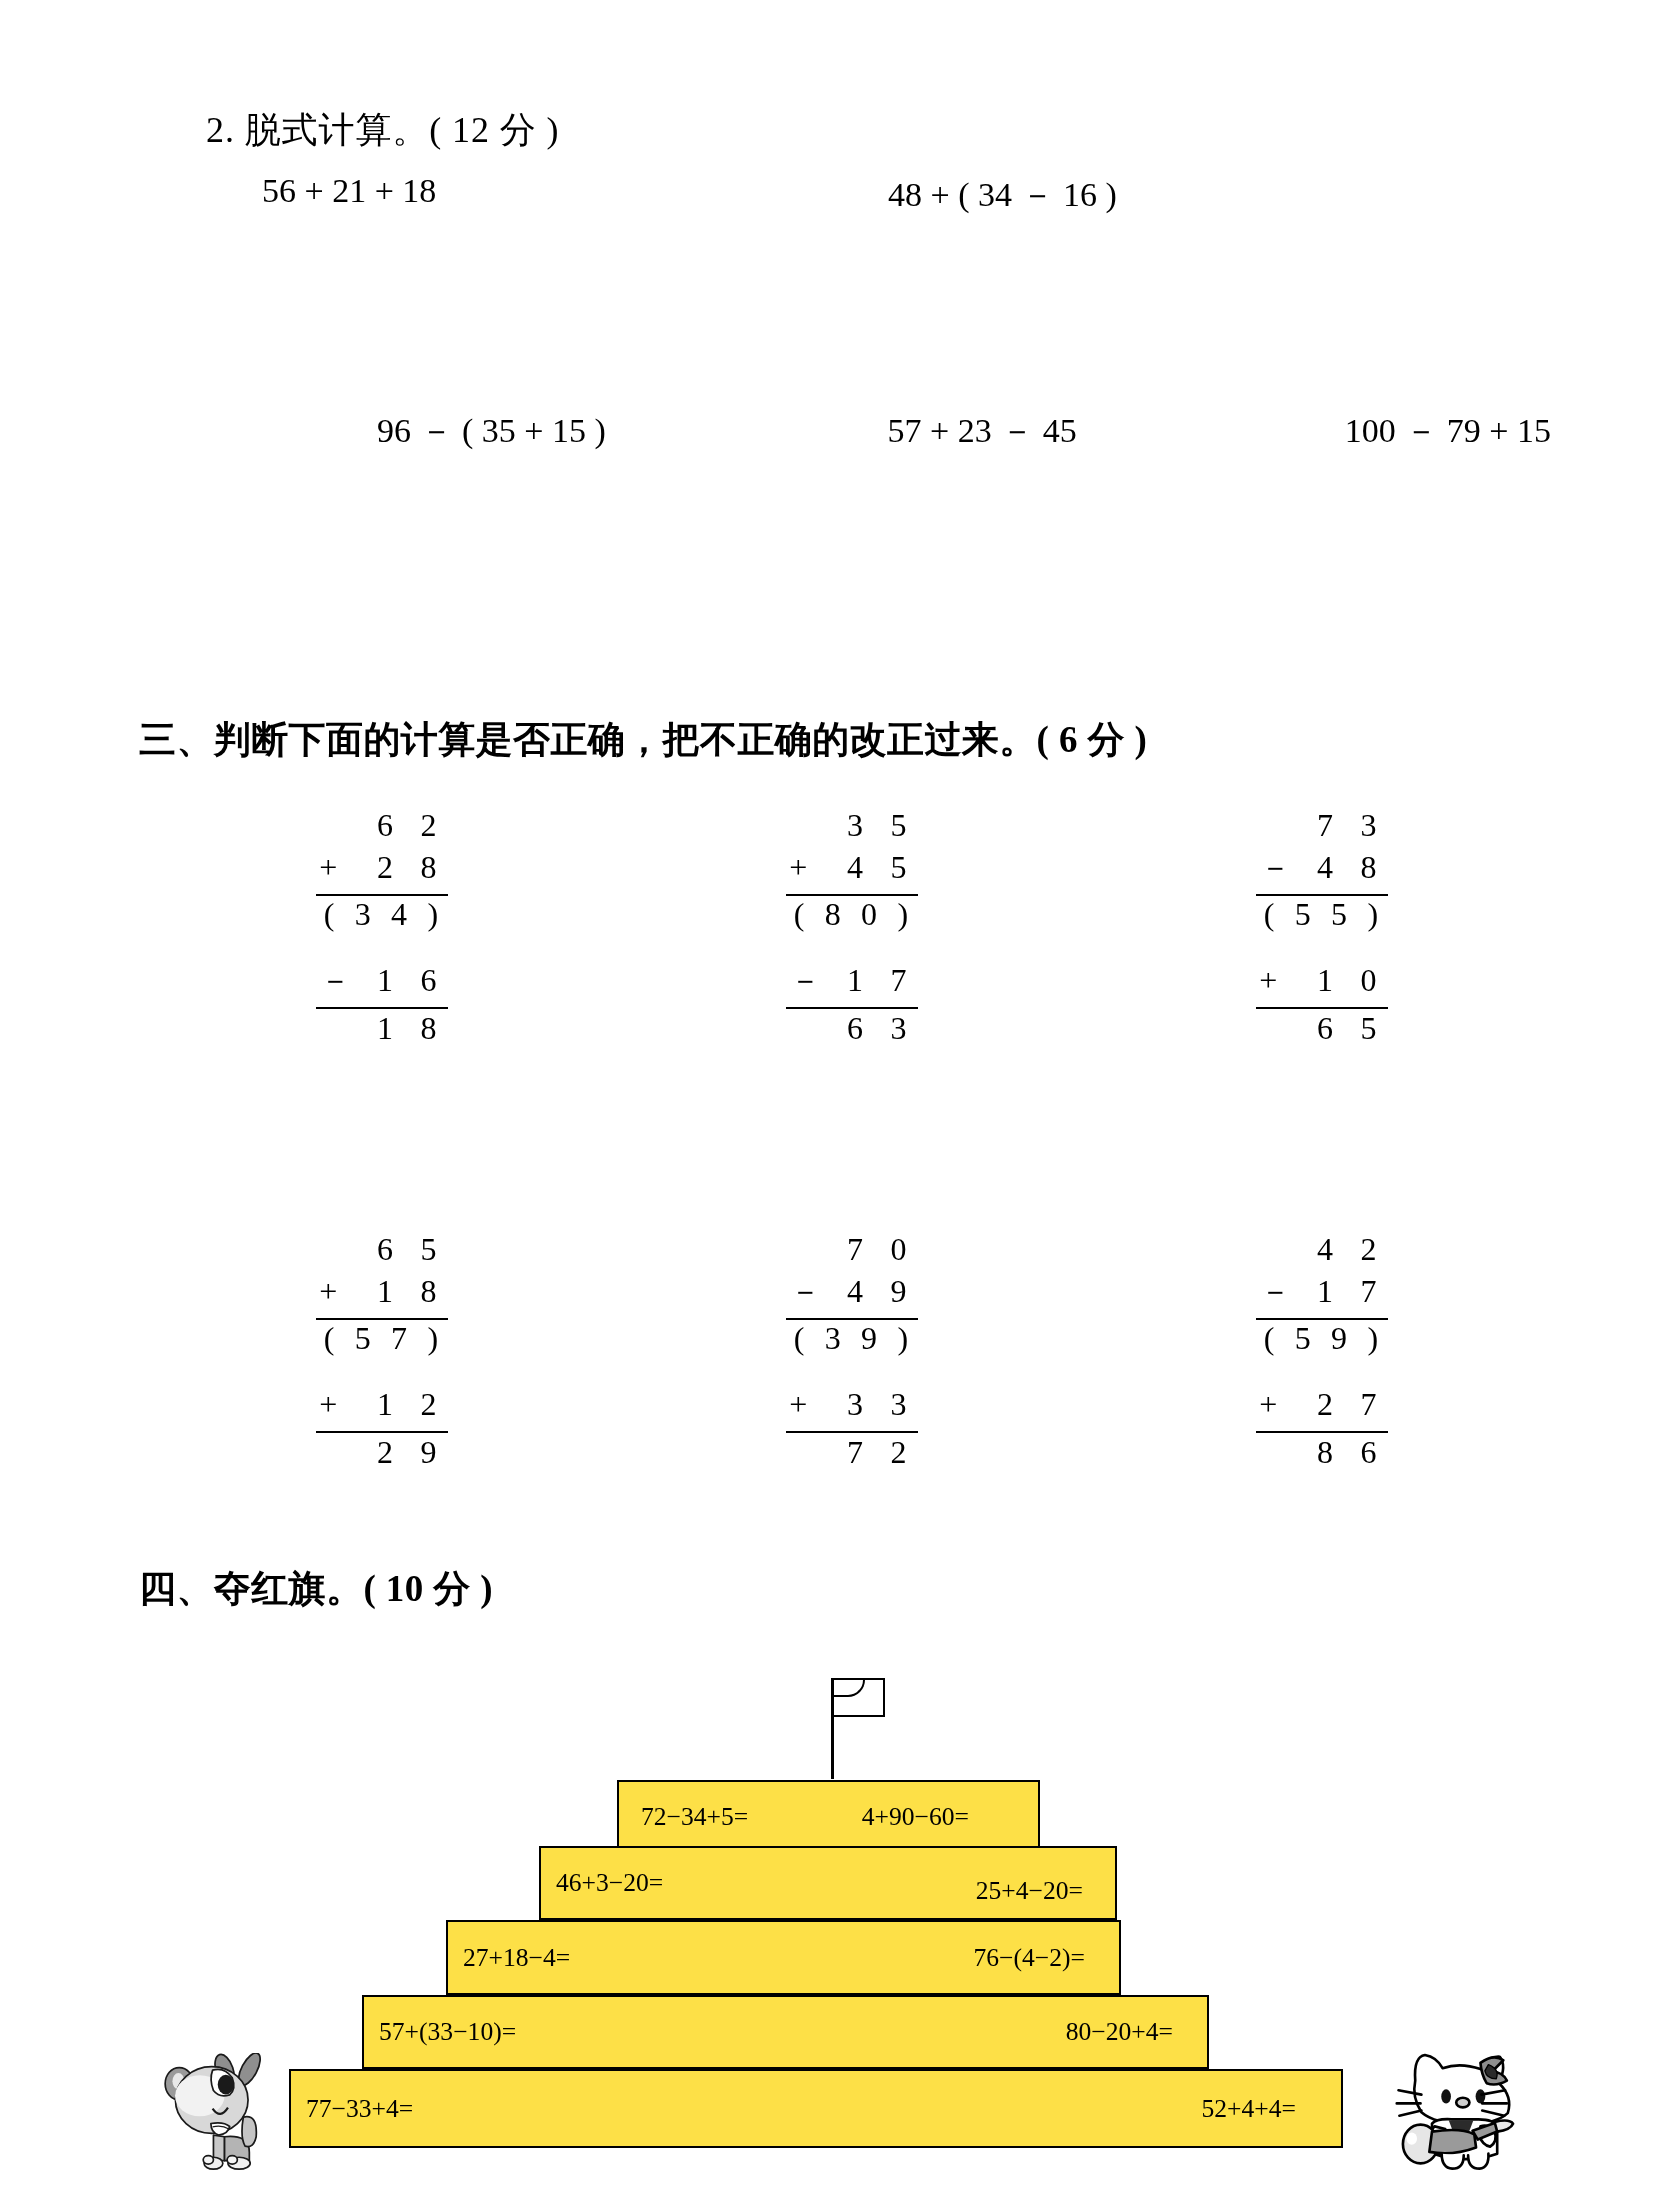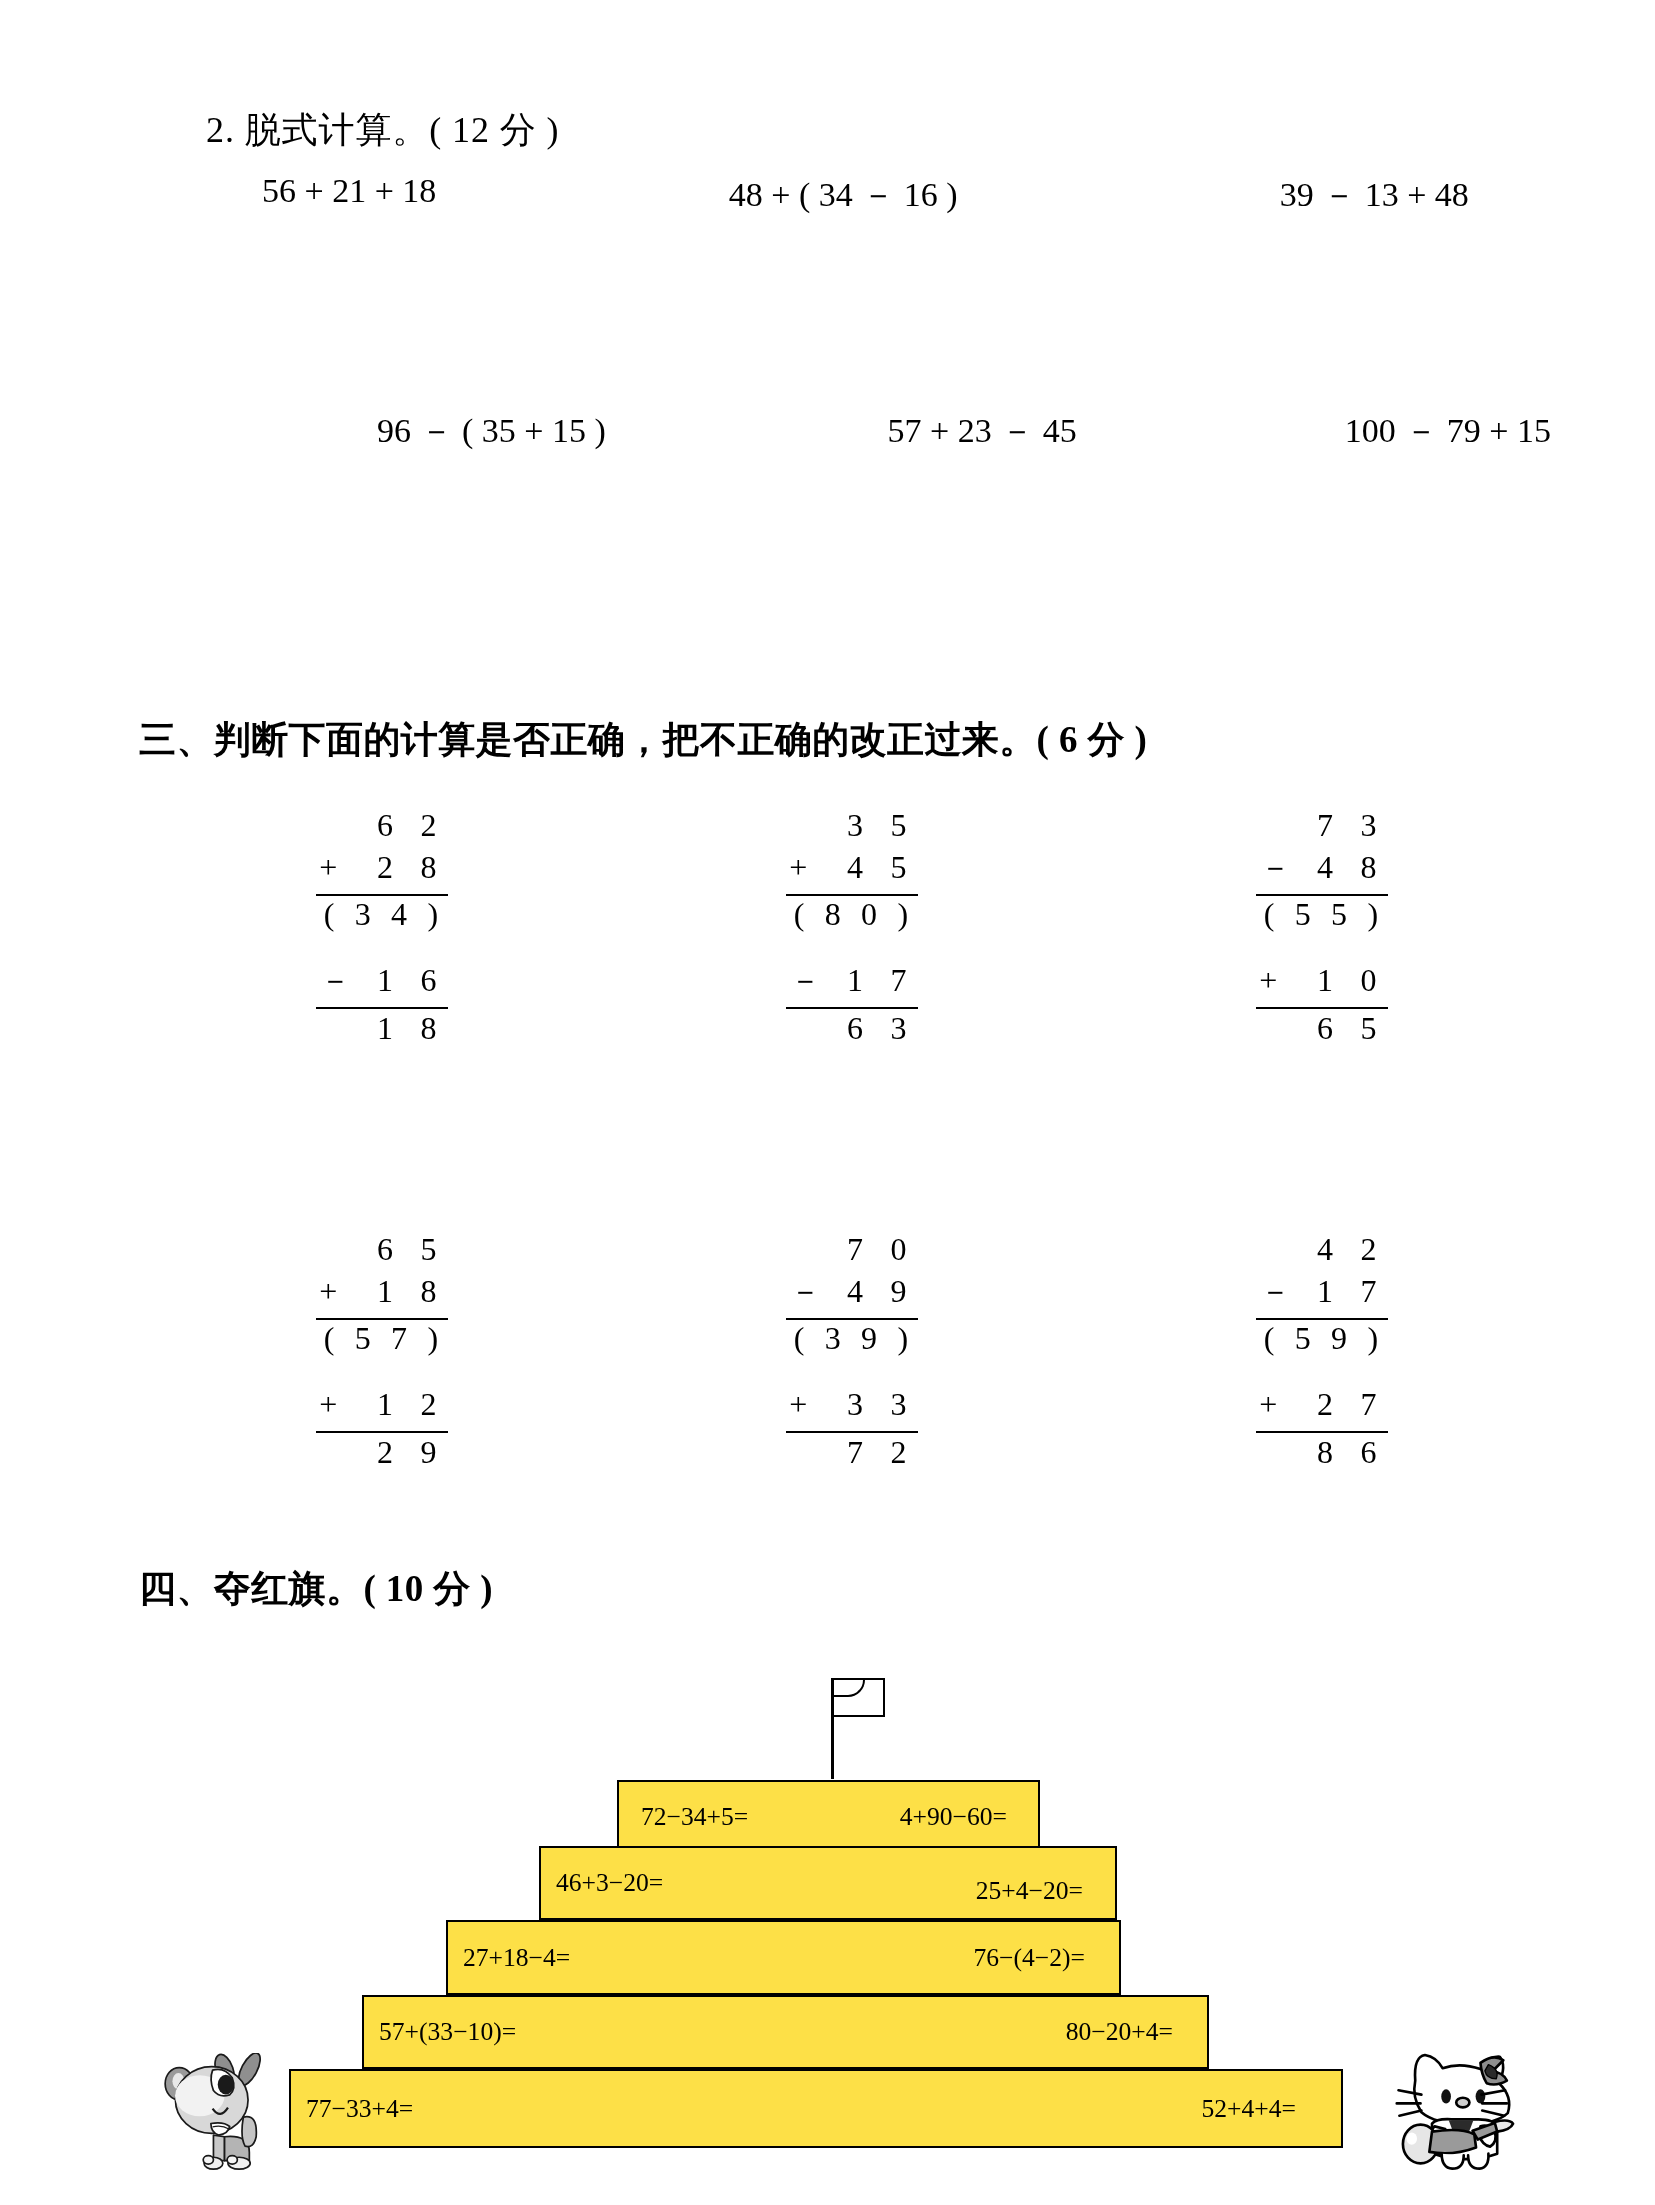--- a/index.html
+++ b/index.html
@@ -166,42 +166,41 @@
   .step .lhs { padding-left: 15px; }
   .step .rhs { margin-left: auto; padding-right: 15px; }
 
   .step.s1 { left: 617px; top: 1780px; width: 423px; height: 74px; }
   .step.s2 { left: 539px; top: 1846px; width: 578px; height: 74px; }
   .step.s3 { left: 446px; top: 1920px; width: 675px; height: 75px; }
   .step.s4 { left: 362px; top: 1995px; width: 847px; height: 74px; }
   .step.s5 { left: 289px; top: 2069px; width: 1054px; height: 79px; }
 
   .step.s1 .lhs { padding-left: 22px; }
-  .step.s1 .rhs { padding-right: 31px; text-align: center; }
+  .step.s1 .rhs { padding-right: 69px; text-align: center; }
   .step.s2 .rhs { padding-right: 32px; margin-top: 16px; }
   .step.s3 .rhs { padding-right: 34px; }
   .step.s4 .rhs { padding-right: 34px; }
   .step.s5 .rhs { padding-right: 45px; }
 
   
   .mascot { position: absolute; }
   .mascot.dog { left: 146px; top: 2053px; width: 146px; height: 141px; }
   .mascot.kitty { left: 1394px; top: 2040px; width: 150px; height: 152px; }
 </style>
 </head>
 <body>
 
 <div class="page">
 
   <div class="sec2-title cjk">2. 脱式计算。( 12 分 )</div>
 
   <div class="expr-row row1">
     <div class="cell c1 num">56 + 21 + 18</div>
     <div class="cell c2 num">48 + ( 34 － 16 )</div>
-    <div class="cell c3 num">39 － 13 + 48</div>
   </div>
 
   <div class="expr-row row2">
     <div class="cell c1 num">96 － ( 35 + 15 )</div>
     <div class="cell c2 num">57 + 23 － 45</div>
     <div class="cell c3 num">100 － 79 + 15</div>
   </div>
 
   <div class="sec3-title cjk">三、判断下面的计算是否正确，把不正确的改正过来。( 6 分 )</div>
 

